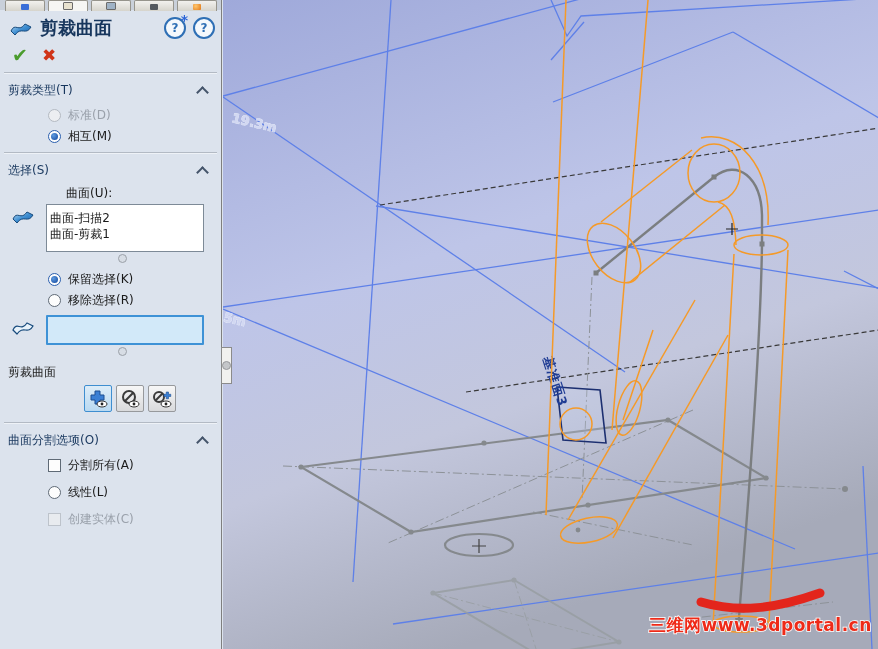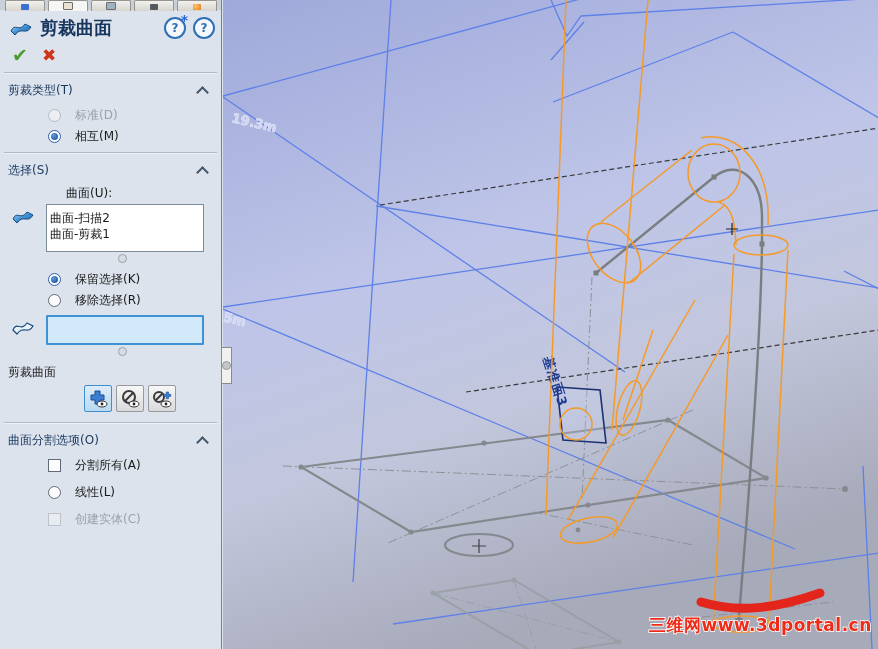--- a/index.html
+++ b/index.html
@@ -27,21 +27,21 @@
     margin-left:7px;background:#f4f8fc;position:relative;}
   .help-star{position:absolute;top:-7px;right:-4px;color:#2a64d8;font-size:14px;font-weight:bold;}
   #okrow{display:flex;align-items:center;gap:14px;padding:4px 0 6px 12px;}
   #ok-check{color:#4a9c2d;font-size:19px;font-weight:bold;line-height:18px;}
   #cancel-x{color:#d03418;font-size:17px;font-weight:bold;line-height:18px;}
   .divider{border-top:1px solid #b3bac4;border-bottom:1px solid #eef2f7;margin:2px 4px;}
   .sec-head{display:flex;align-items:center;padding:6px 8px 4px 8px;}
   .sec-title{font-weight:normal;color:#17365d;flex:1;}
   .chev{width:7px;height:7px;border-left:2px solid #44546a;border-top:2px solid #44546a;
     transform:rotate(45deg);margin-right:6px;margin-top:3px;}
-  .radio-row,.check-row{display:flex;align-items:center;gap:14px;margin:4px 0 4px 48px;text-align:right;}
+  .radio-row,.check-row{display:flex;align-items:center;gap:7px;margin:4px 0 4px 48px;text-align:right;}
   .radio{width:13px;height:13px;border-radius:50%;border:1px solid #5f6a76;background:#fdfdfd;
     display:flex;align-items:center;justify-content:center;box-sizing:border-box;flex:0 0 13px;}
   .radio.sel{border-color:#2a5fae;}
   .radio.sel::after{content:"";width:7px;height:7px;border-radius:50%;
     background:radial-gradient(circle at 35% 35%,#5e9be0,#10459c);}
   .radio.dis{border-color:#b4bac2;background:#eceef1;}
   .lbl-dis{color:#9aa1ab;}
   .checkbox{width:13px;height:13px;border:1px solid #5f6a76;background:#fdfdfd;box-sizing:border-box;flex:0 0 13px;}
   .checkbox.dis{border-color:#bdc3cb;background:#e8ebef;}
   .field-label{margin:2px 0 2px 66px;}

